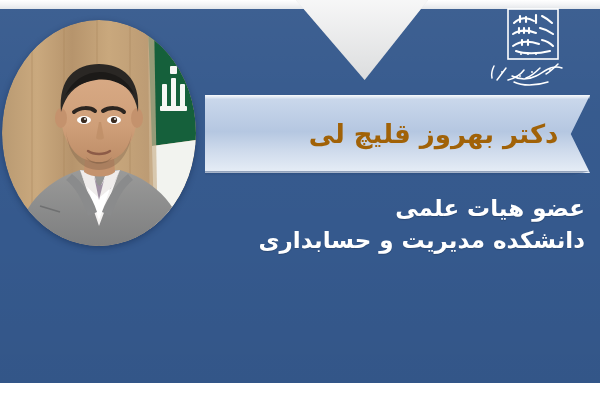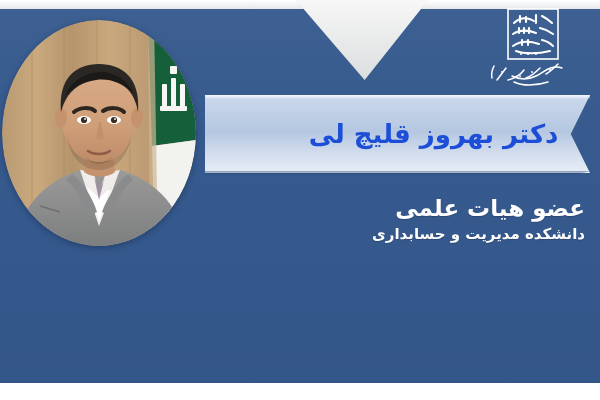--- a/index.html
+++ b/index.html
@@ -128,21 +128,21 @@
   }
 
   .ribbon-text {
     position: absolute;
     inset: 0;
     display: flex;
     align-items: center;
     justify-content: center;
     padding-left: 28px;
     box-sizing: border-box;
-    color: #1d4ed8;
+    color: #a16207;
     font-size: 26px;
     font-weight: 700;
     letter-spacing: 0;
     direction: rtl;
     white-space: nowrap;
     margin-left: 44px;
   }
 
   
   .portrait {
@@ -169,21 +169,21 @@
     direction: rtl;
     color: #ffffff;
   }
   .subtitle .line1 {
     font-size: 23px;
     font-weight: 700;
     line-height: 1.35;
     text-shadow: 0 1px 1px rgba(0,0,0,0.18);
   }
   .subtitle .line2 {
-    font-size: 15px;
+    font-size: 23px;
     font-weight: 700;
     line-height: 1.4;
     text-shadow: 0 1px 1px rgba(0,0,0,0.18);
   }
 </style>
 </head>
 <body>
 
 <div id="stage">
 

